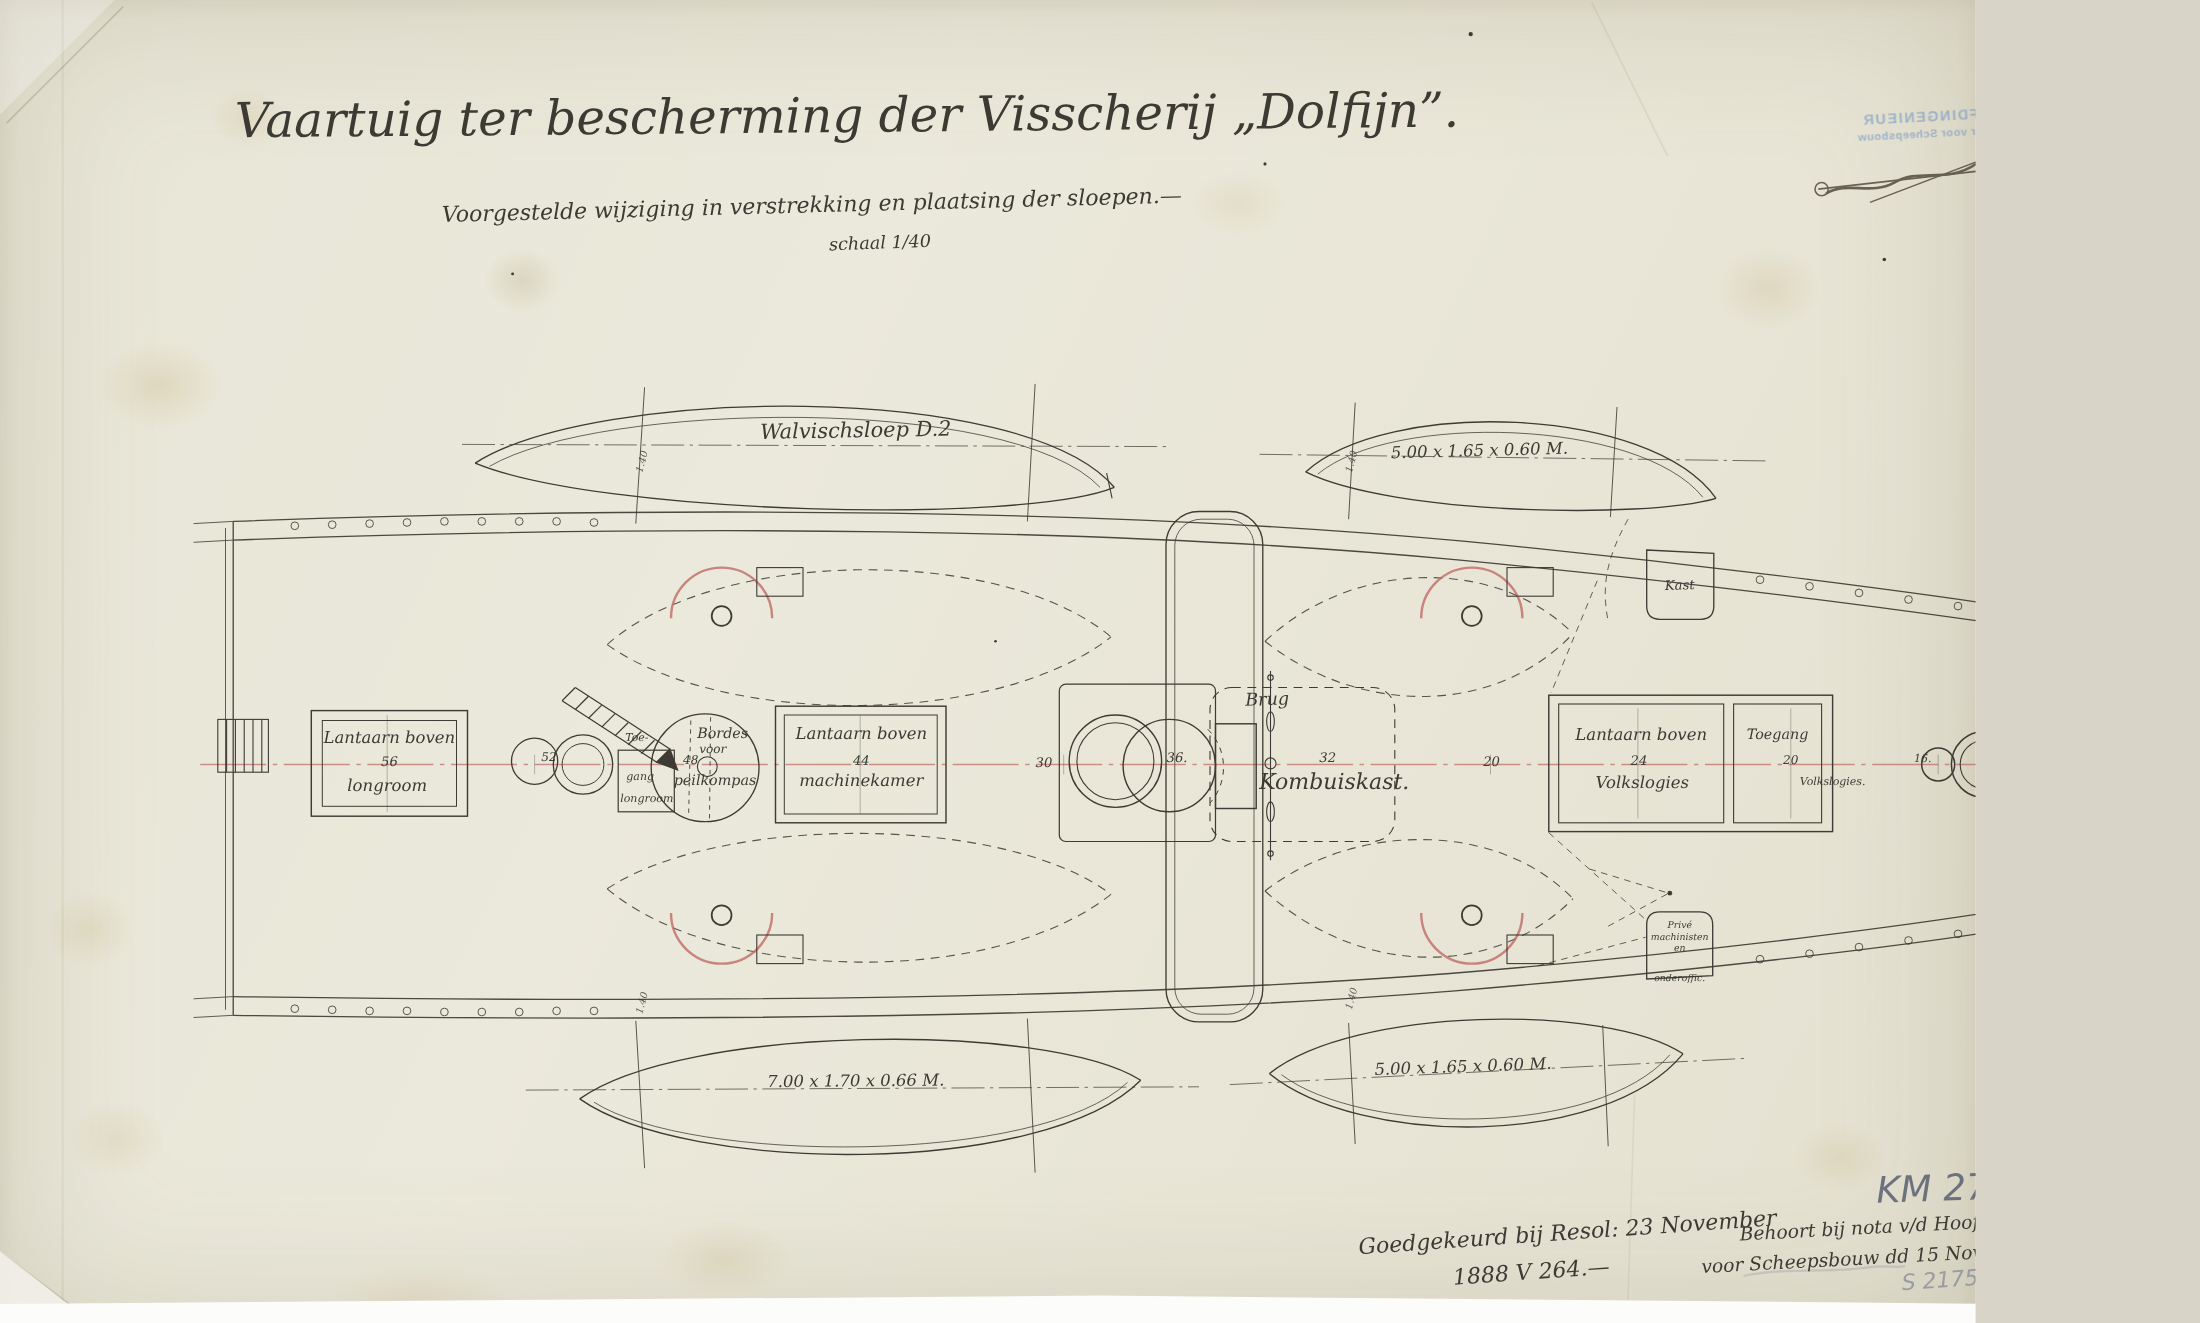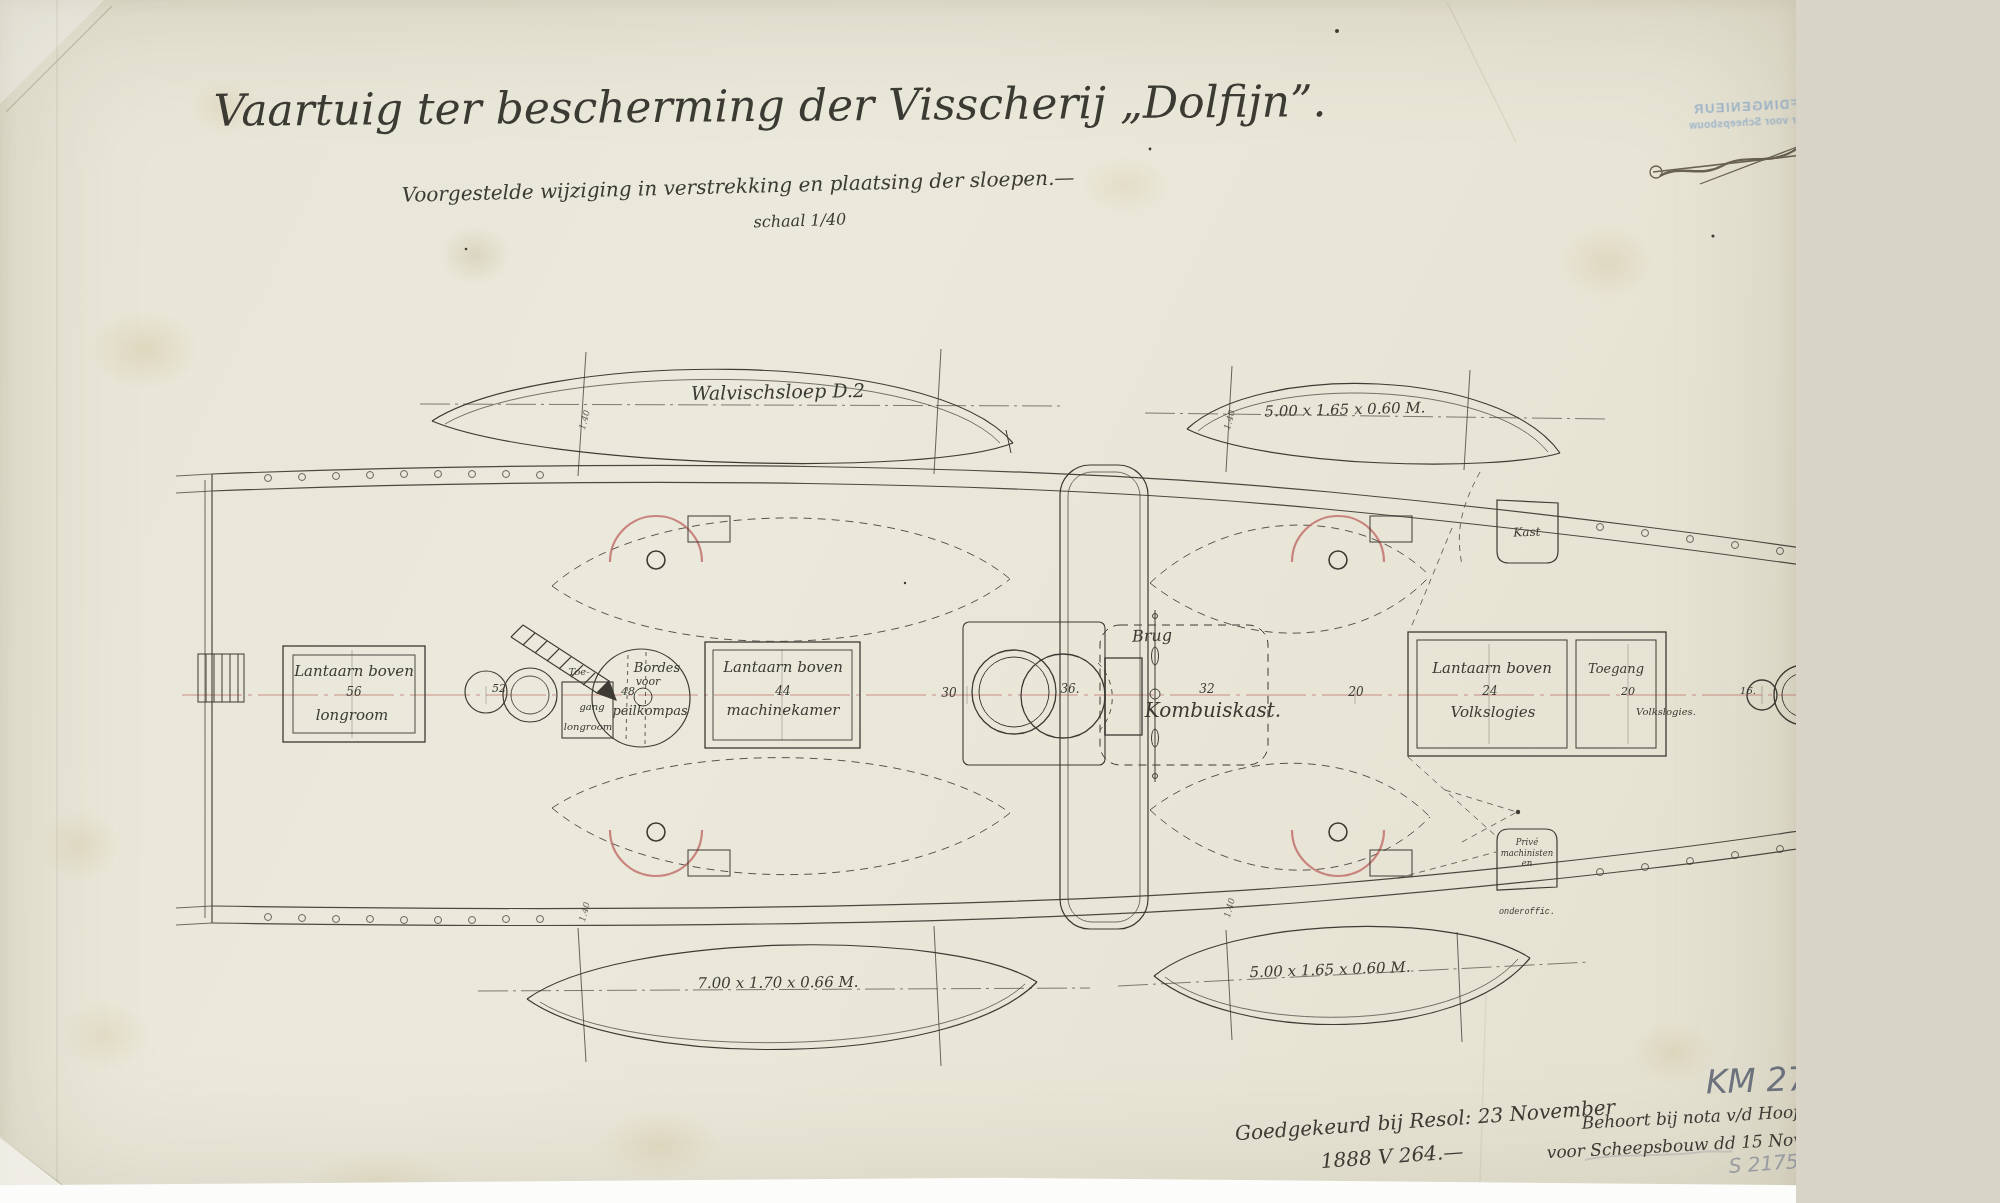--- a/index.html
+++ b/index.html
@@ -318,21 +318,21 @@
     <div class="lbl" style="left:585px;top:912px;font-size:9px;opacity:.8;transform:translate(-50%,-50%) rotate(-75deg);">1.40</div>
     <div class="lbl" style="left:1230px;top:908px;font-size:9px;opacity:.8;transform:translate(-50%,-50%) rotate(-75deg);">1.40</div>
 
     <div class="lbl" style="left:354px;top:671px;font-size:15px;">Lantaarn boven</div>
     <div class="lbl" style="left:354px;top:692px;font-size:12px;">56</div>
     <div class="lbl" style="left:352px;top:715px;font-size:15px;">longroom</div>
 
     <div class="lbl" style="left:499px;top:688px;font-size:11px;">52</div>
 
     <div class="lbl" style="left:579px;top:672px;font-size:10px;">Toe-</div>
-    <div class="lbl" style="left:582px;top:707px;font-size:10px;margin-left:10px;">gang</div>
+    <div class="lbl" style="left:582px;top:707px;font-size:10px;">gang</div>
     <div class="lbl" style="left:588px;top:727px;font-size:10px;">longroom</div>
 
     <div class="lbl" style="left:657px;top:667px;font-size:13px;">Bordes</div>
     <div class="lbl" style="left:648px;top:681px;font-size:11px;">voor</div>
     <div class="lbl" style="left:628px;top:691px;font-size:11px;">48</div>
     <div class="lbl" style="left:650px;top:710px;font-size:13px;">peilkompas</div>
 
     <div class="lbl" style="left:783px;top:667px;font-size:15px;">Lantaarn boven</div>
     <div class="lbl" style="left:783px;top:691px;font-size:12px;">44</div>
     <div class="lbl" style="left:783px;top:710px;font-size:15px;">machinekamer</div>
@@ -350,21 +350,21 @@
 
     <div class="lbl" style="left:1616px;top:668px;font-size:13px;">Toegang</div>
     <div class="lbl" style="left:1628px;top:691px;font-size:11px;">20</div>
     <div class="lbl" style="left:1666px;top:712px;font-size:10px;">Volkslogies.</div>
 
     <div class="lbl" style="left:1527px;top:532px;font-size:12px;transform:translate(-50%,-50%) rotate(-2deg);">Kast</div>
 
     <div class="lbl" style="left:1527px;top:842px;font-size:8.5px;">Privé</div>
     <div class="lbl" style="left:1527px;top:853px;font-size:8.5px;">machinisten</div>
     <div class="lbl" style="left:1527px;top:863px;font-size:8.5px;">en</div>
-    <div class="lbl" style="left:1527px;top:912px;font-size:8.5px;font-family:Liberation Mono, monospace;">onderoffic.</div>
+    <div class="lbl" style="left:1527px;top:890px;font-size:8.5px;">onderoffic.</div>
 
     <div class="lbl" style="left:1748px;top:691px;font-size:10px;">16.</div>
 
     <div class="lbl" style="left:1425px;top:1120px;font-size:20px;transform:translate(-50%,-50%) rotate(-4deg);">Goedgekeurd bij Resol: 23 November</div>
     <div class="lbl" style="left:1392px;top:1156px;font-size:20px;transform:translate(-50%,-50%) rotate(-4deg);">1888 V 264.—</div>
 
     <div class="lbl pencil" style="left:1820px;top:1078px;font-size:33px;transform:translate(-50%,-50%) rotate(-2deg);">KM 27.  2.10.b</div>
 
     <div class="lbl" style="left:1778px;top:1113px;font-size:17px;transform:translate(-50%,-50%) rotate(-3deg);">Behoort bij nota v/d Hoofdingenieur Adviseur</div>
     <div class="lbl" style="left:1772px;top:1141px;font-size:17px;transform:translate(-50%,-50%) rotate(-3deg);">voor Scheepsbouw dd 15 November 1888 No 340.—</div>

